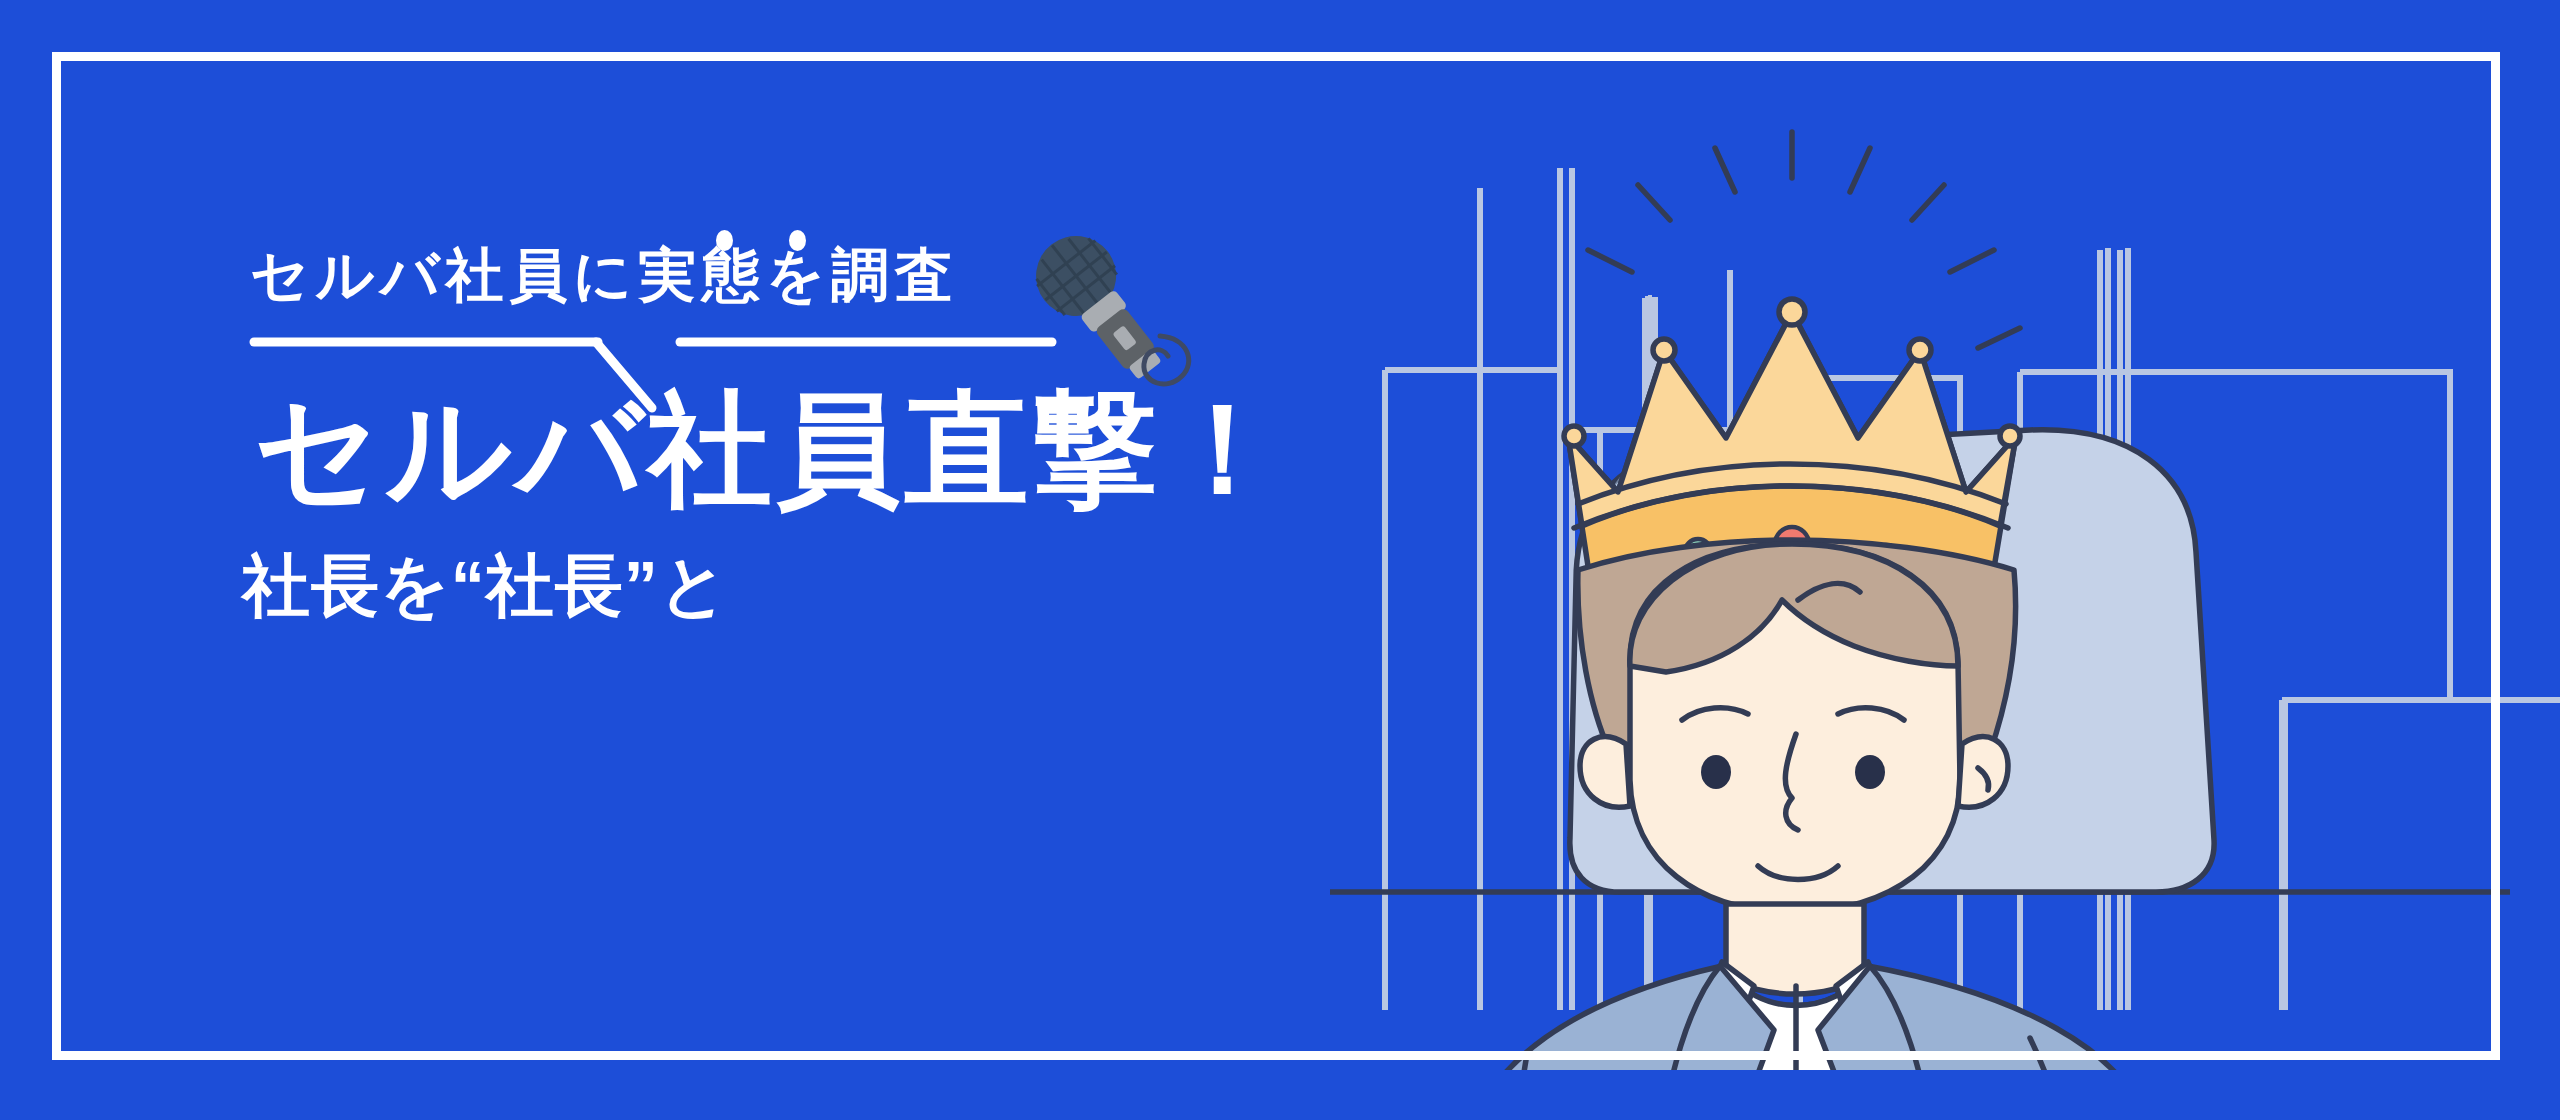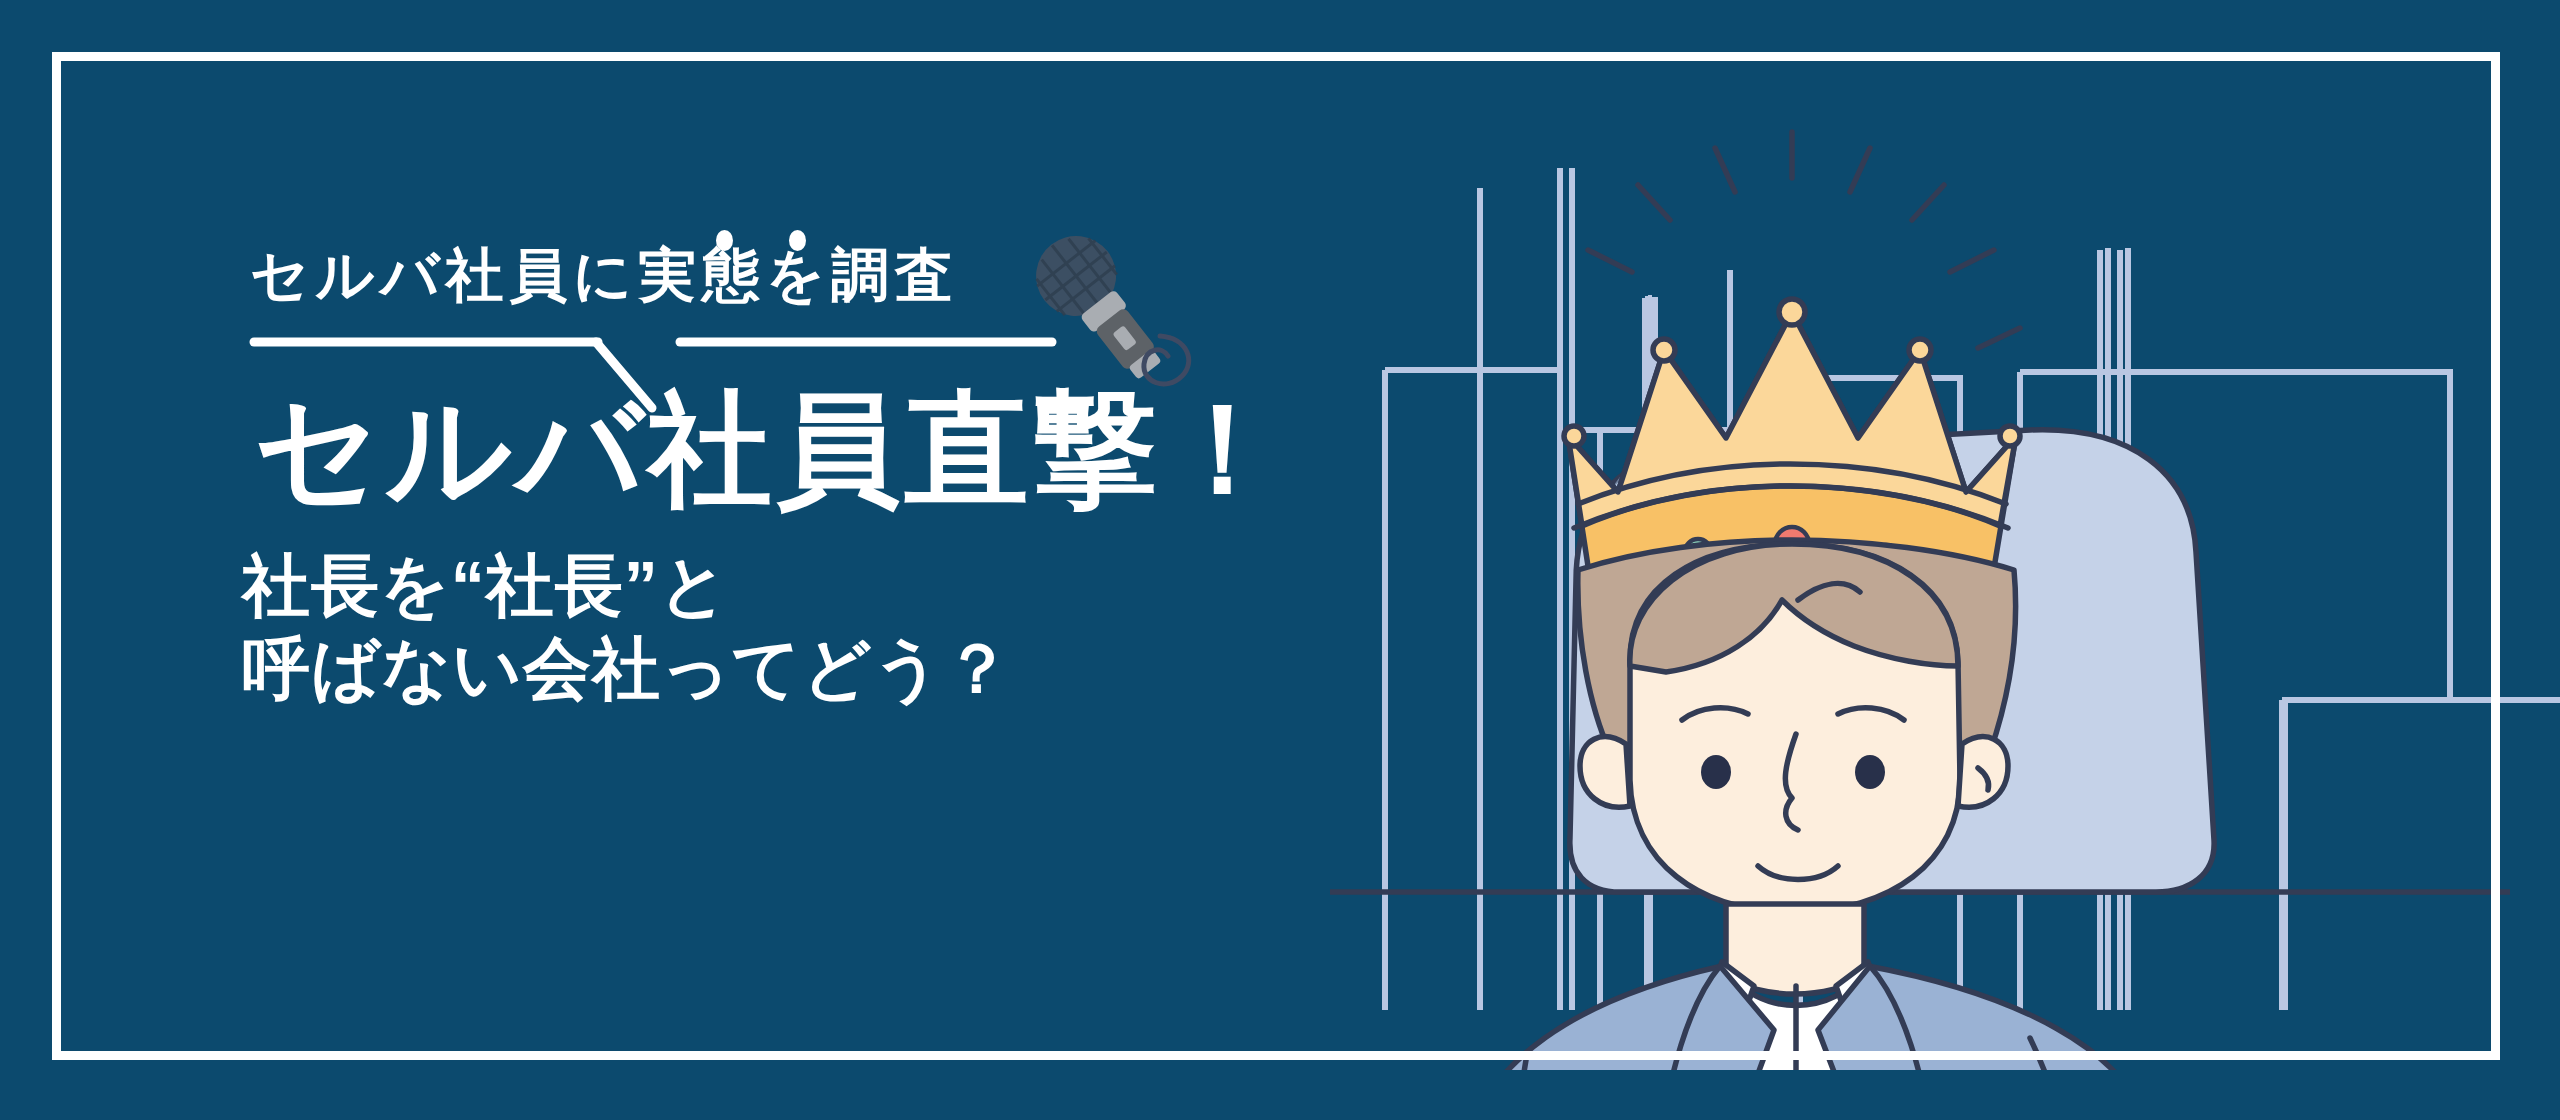--- a/index.html
+++ b/index.html
@@ -4,21 +4,21 @@
 <style>
   html, body {
     margin: 0;
     padding: 0;
     background: #ffffff;
   }
   #banner {
     position: relative;
     width: 2560px;
     height: 1120px;
-    background: #0c4a6e;
+    background: #1d4ed8;
     overflow: hidden;
     font-family: "Liberation Sans", "DejaVu Sans", sans-serif;
   }
 
   
   #frame {
     position: absolute;
     left: 52px;
     top: 52px;
     width: 2448px;
@@ -331,21 +331,20 @@
         <line x1="14" y1="12" x2="358" y2="12"></line>
         <line x1="356" y1="12" x2="412" y2="78"></line>
         <line x1="440" y1="12" x2="812" y2="12"></line>
       </g>
     </svg>
 
     <div class="main-title">セルバ社員直撃！</div>
 
     <div class="sub-line first">社長を“社長”と</div>
 
-    <div class="sub-line">呼ばない会社ってどう？</div>
   </div>
 
   <svg id="mic" viewBox="0 0 190 190">
     <g transform="rotate(-38 95 95)">
       <circle cx="95" cy="48" r="40" fill="#3c4f63"></circle>
       <g stroke="#2e3f50" stroke-width="3" fill="none" opacity="0.85">
         <line x1="62" y1="26" x2="62" y2="72"></line>
         <line x1="78" y1="14" x2="78" y2="84"></line>
         <line x1="95" y1="9" x2="95" y2="88"></line>
         <line x1="112" y1="14" x2="112" y2="84"></line>

